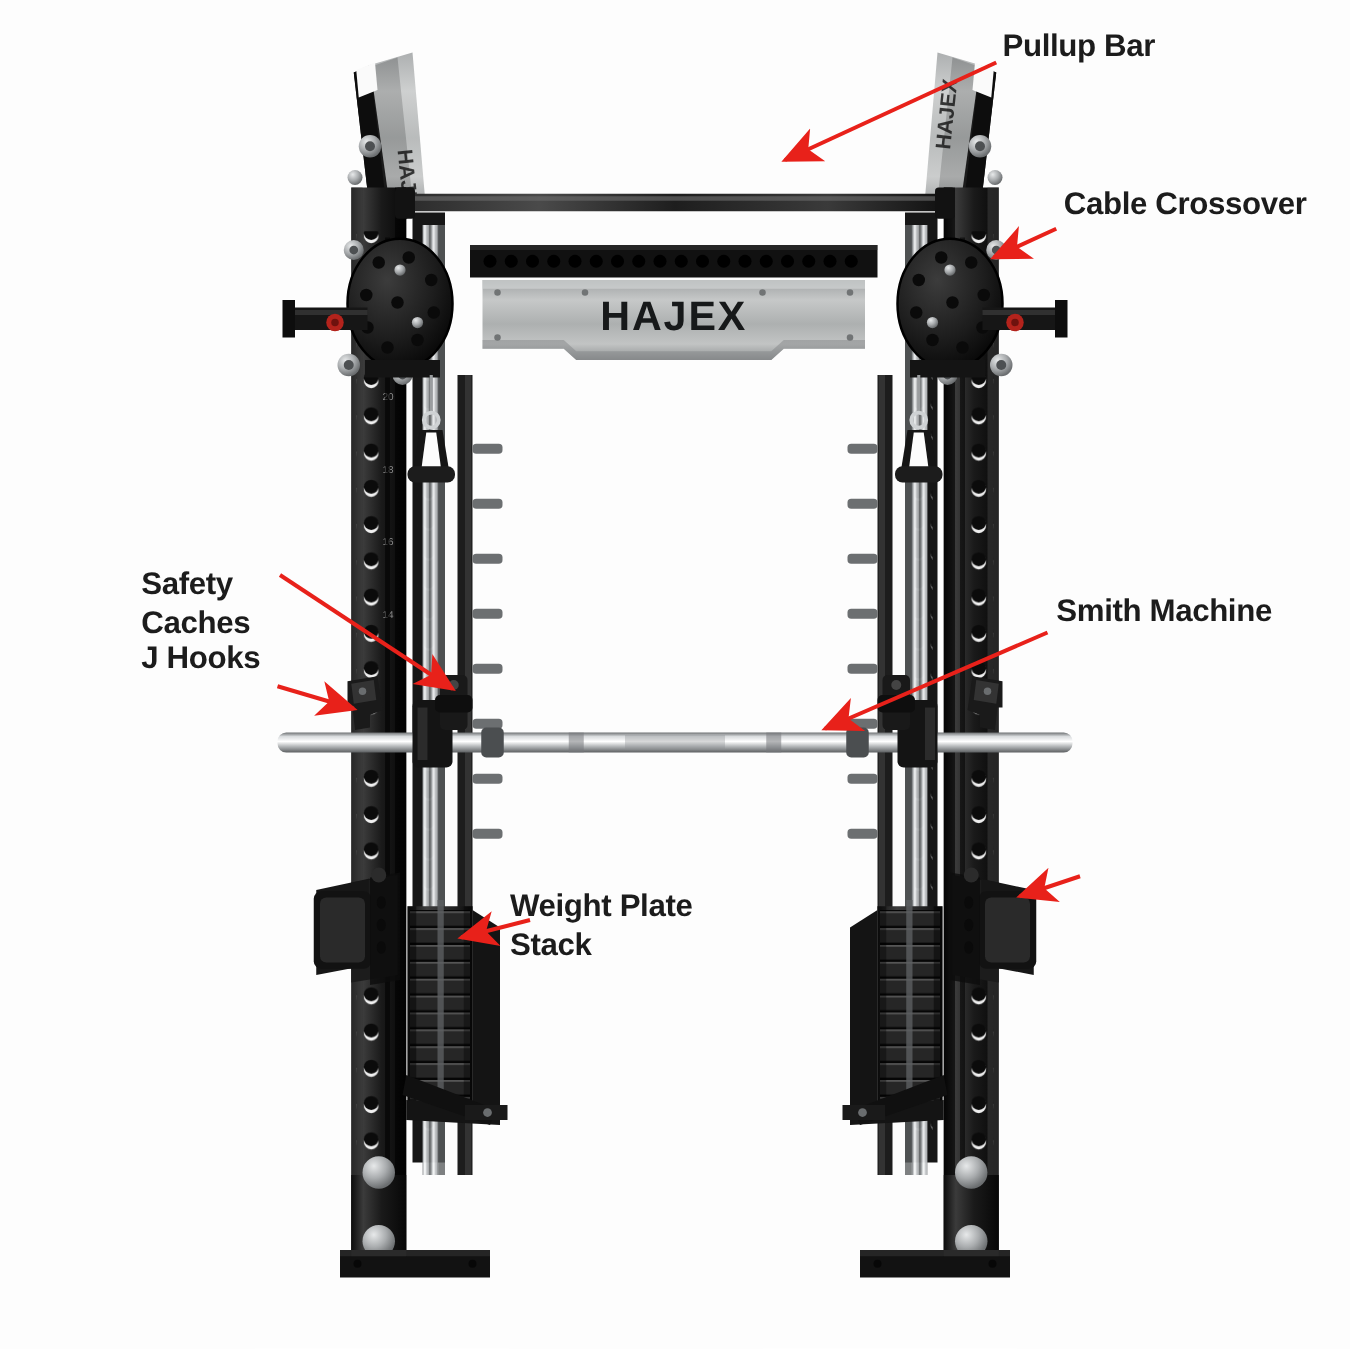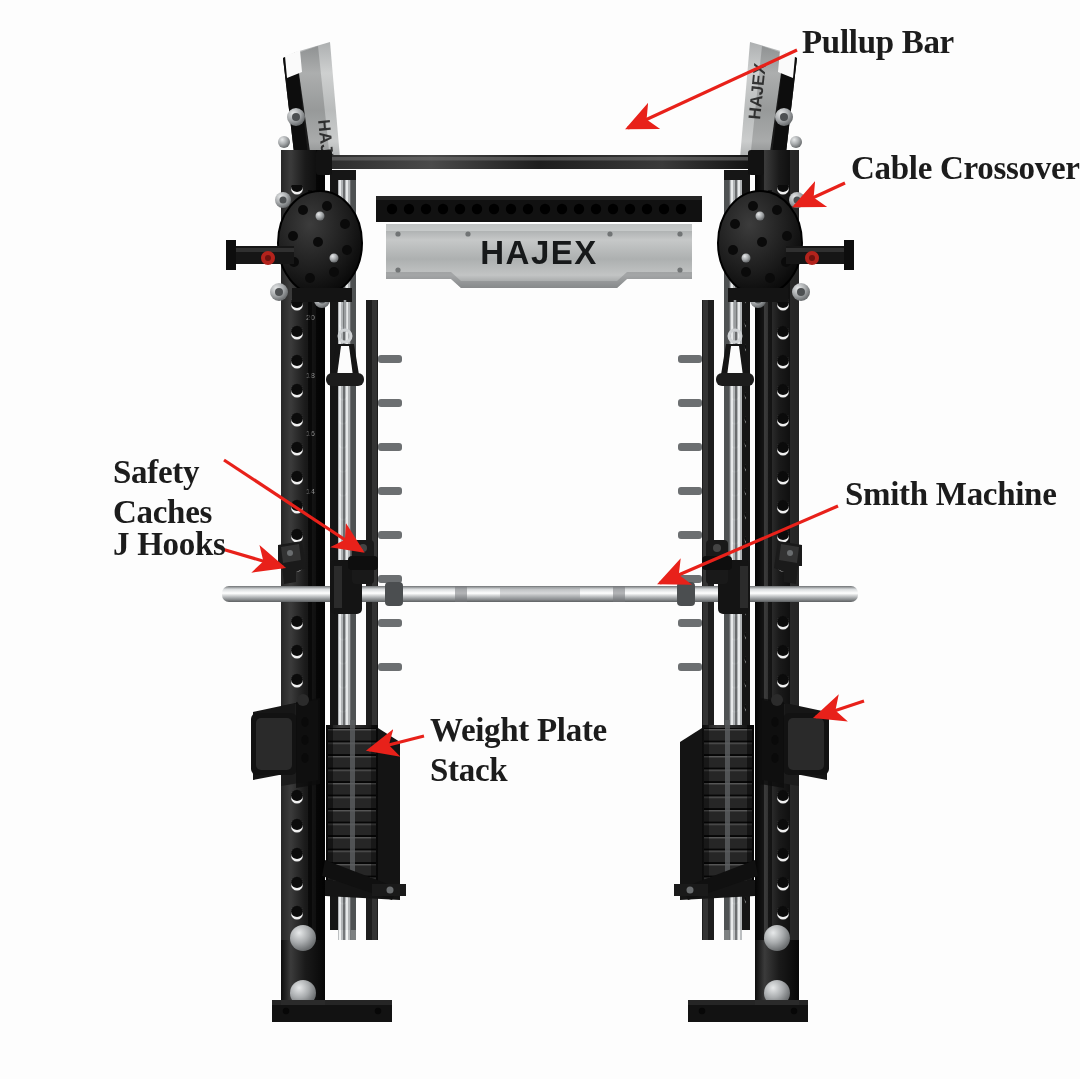--- a/index.html
+++ b/index.html
@@ -25,35 +25,35 @@
   .anno-svg {
     position: absolute;
     left: 0;
     top: 0;
     width: 1080px;
     height: 1079px;
     pointer-events: none;
   }
   .label {
     position: absolute;
-    font-family: Liberation Serif, serif;
+    font-family: Liberation Sans, sans-serif;
     font-weight: bold;
-    font-size: 33px;
+    font-size: 25px;
     line-height: 1.22;
     color: #1c1c1c;
     letter-spacing: -0.3px;
     white-space: pre-line;
   }
   #lbl-pullup      { left: 802px; top: 22px; }
   #lbl-crossover   { left: 851px; top: 148px; }
   #lbl-smith       { left: 845px; top: 474px; }
   #lbl-spotter     { left: 870px; top: 676px; }
   #lbl-safety      { left: 113px; top: 437px; margin-top: 15px; }
-  #lbl-jhooks      { left: 113px; top: 524px; }
-  #lbl-weight      { left: 430px; top: 710px; }
+  #lbl-jhooks      { left: 113px; top: 511px; }
+  #lbl-weight      { left: 408px; top: 710px; }
 </style>
 </head>
 <body>
 
 <div id="stage">
 
   <svg class="machine-svg" viewBox="0 0 1080 1079">
     <defs>
       <linearGradient id="gChrome" x1="0" y1="0" x2="1" y2="0">
         <stop offset="0%" stop-color="#8e9193"></stop>

